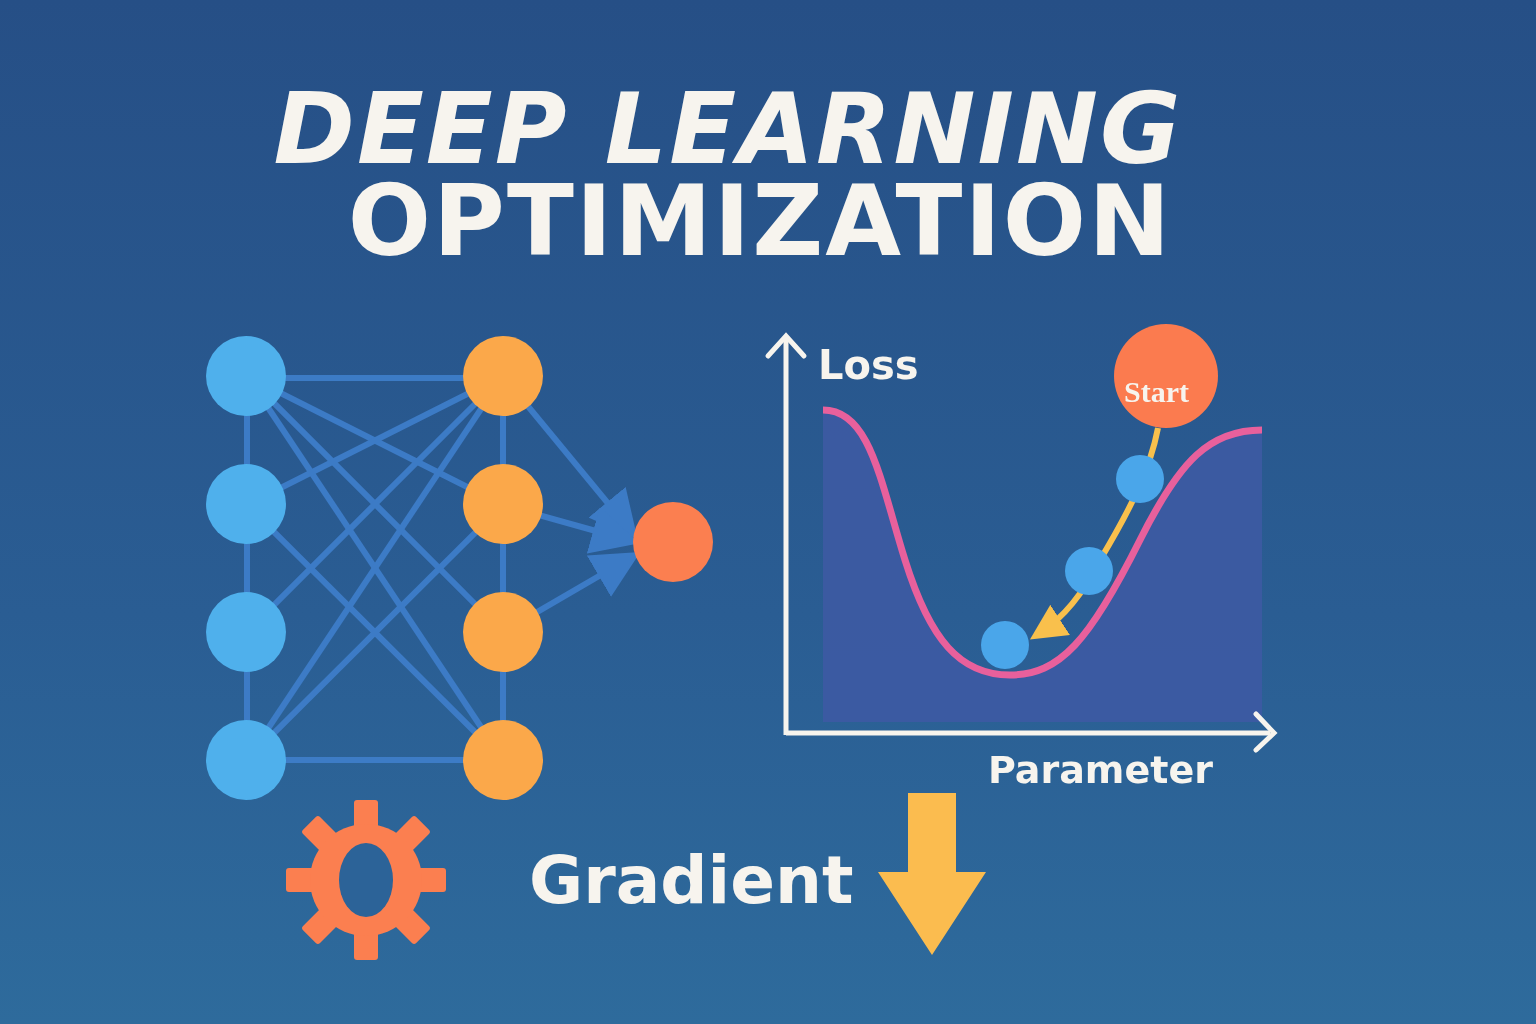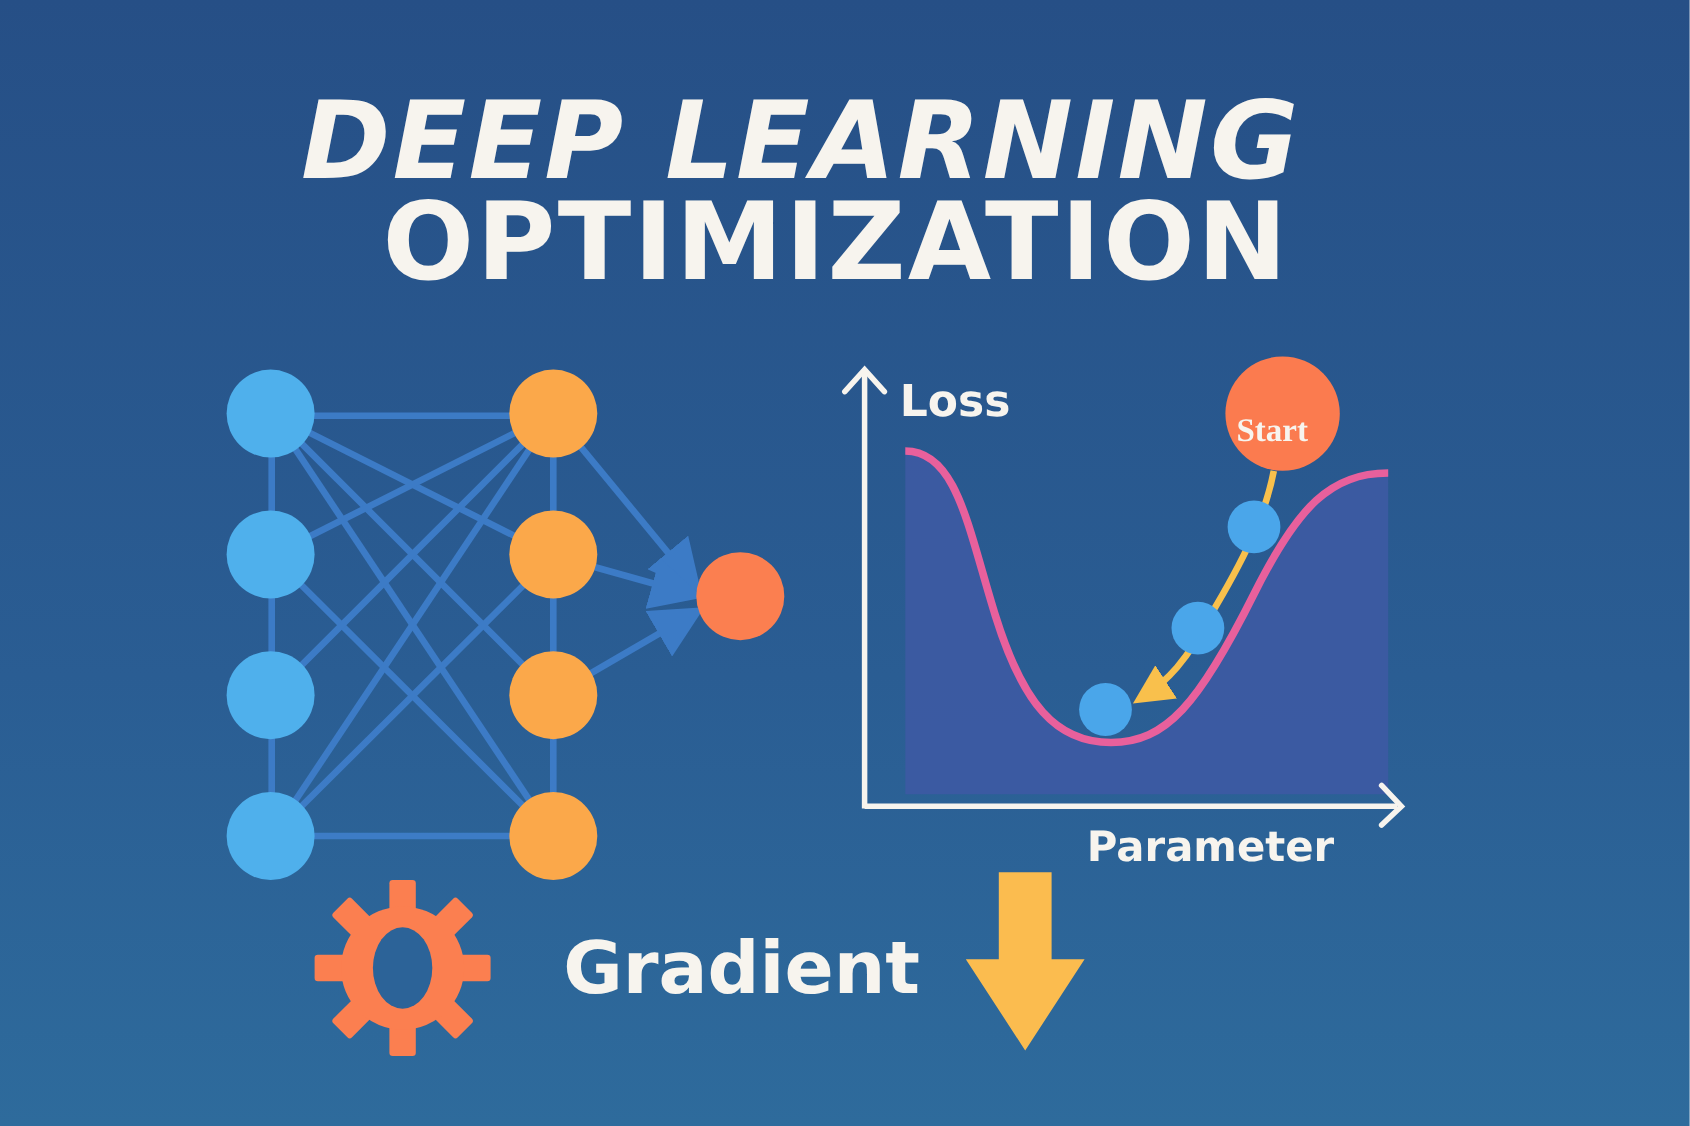--- a/index.html
+++ b/index.html
@@ -86,13 +86,13 @@
     <circle r="56"></circle>
     <ellipse rx="27" ry="37" fill="#2c6398"></ellipse>
   </g>
 
   <path d="M908,793 L956,793 L956,872 L986,872 L932,955 L878,872 L908,872 Z" fill="#fbbc4f"></path>
 </svg>
 
 <div class="lbl" style="left:818px;top:342px;font-size:40px;">Loss</div>
 <div class="lbl" style="left:1124px;top:375px;font-size:30px;font-family:Liberation Serif, serif;">Start</div>
 <div class="lbl" style="left:988px;top:748px;font-size:38px;">Parameter</div>
-<div class="lbl" style="left:512px;top:842px;font-size:66px;">Gradient</div>
+<div class="lbl" style="left:529px;top:842px;font-size:66px;">Gradient</div>
 
 </body></html>

